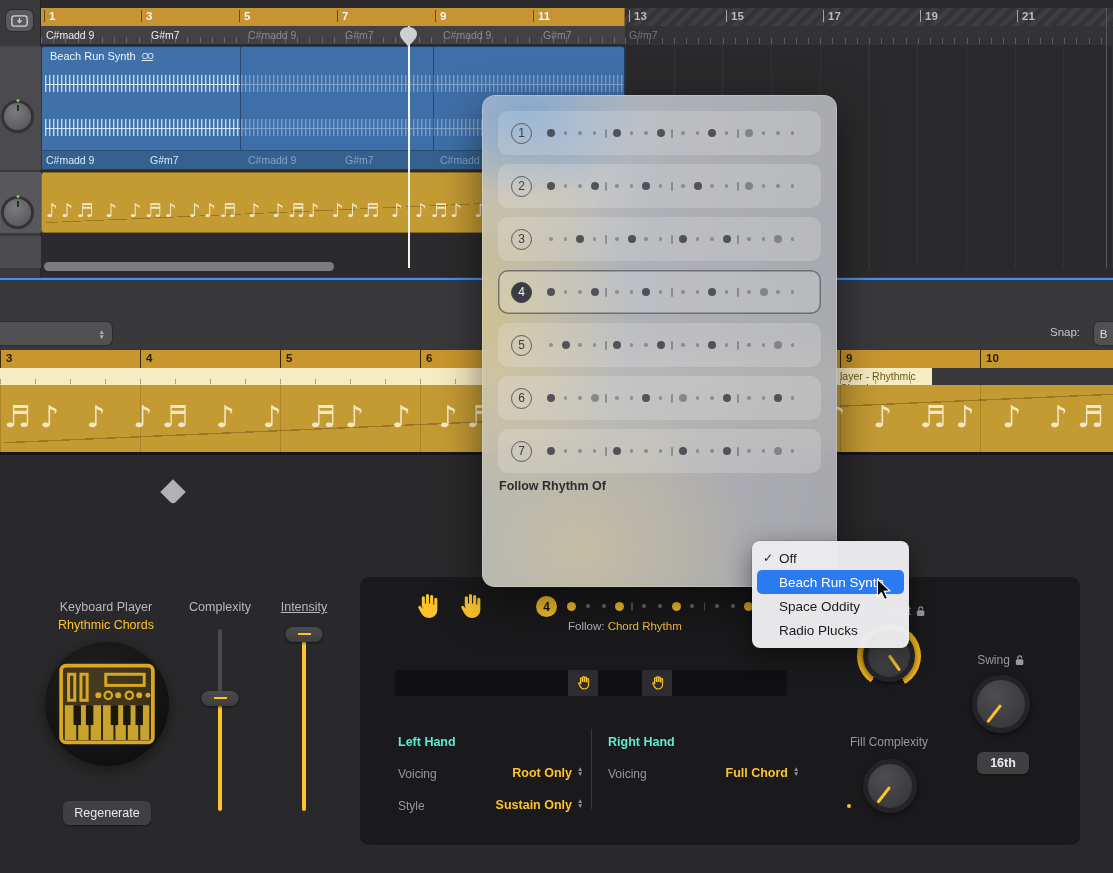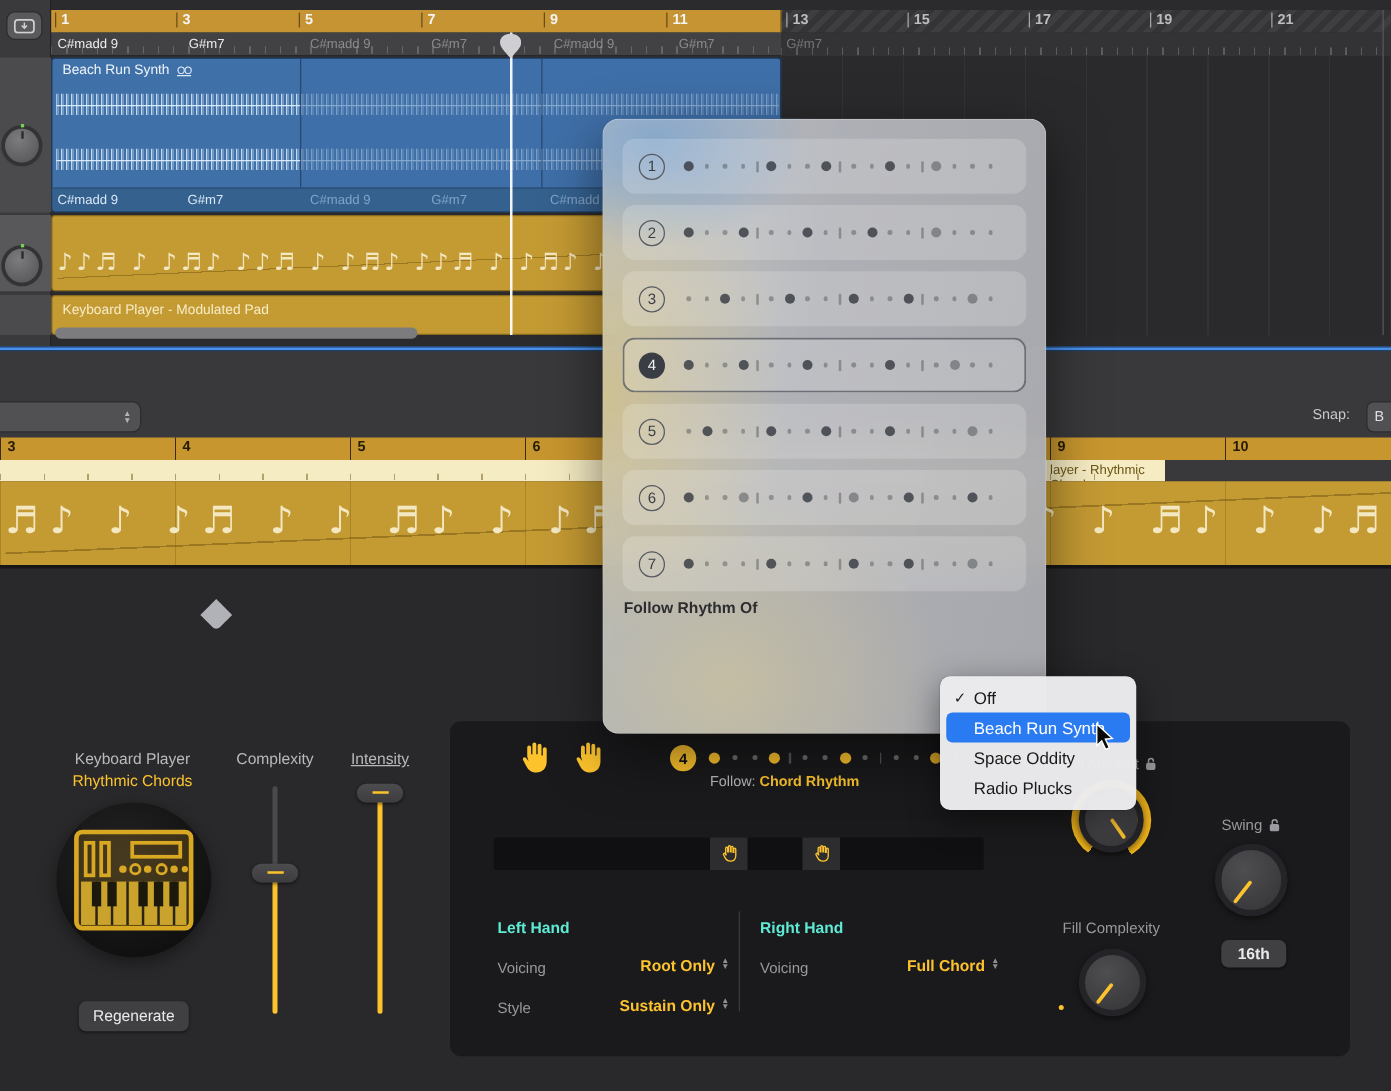--- a/index.html
+++ b/index.html
@@ -126,21 +126,21 @@
   .dotbox{width:9px;height:10px;display:flex;align-items:center;justify-content:center;flex:none;}
   .dot{border-radius:50%;}
   .dot.B{width:8px;height:8px;background:#3c4046;opacity:.85;}
   .dot.M{width:8px;height:8px;background:#4a4e54;opacity:.5;}
   .dot.s{width:3.5px;height:3.5px;background:#3c4046;opacity:.4;}
   .dot.Y{width:9px;height:9px;background:var(--yellow);}
   .dot.d{width:4px;height:4px;background:#6f6f72;}
   .dotsep{width:1.5px;height:9px;background:rgba(60,60,66,.4);border-radius:1px;flex:none;}
   .dots-row.yellowctx .dotsep{background:#55555a;}
   .follow-line{position:absolute;left:208px;top:43px;font-size:11.5px;color:#b9b9bc;}
-  .follow-line b{color:var(--yellow);font-weight:bold;margin-top:29px;}
+  .follow-line b{color:var(--yellow);font-weight:normal;margin-top:29px;}
 
   .kb-strip{position:absolute;left:35px;top:93px;width:392px;height:26px;background:#101012;border-radius:2px;}
   .kb-btn{position:absolute;top:0;width:30px;height:26px;background:#2d2d30;display:flex;align-items:center;justify-content:center;color:var(--yellow);}
 
   .ph-title{position:absolute;font-size:12.5px;font-weight:bold;color:#5eead4;}
   .ph-lab{position:absolute;font-size:12px;color:#98989c;}
   .ph-val{position:absolute;font-size:12.5px;font-weight:bold;color:var(--yellow);text-align:right;}
   .ph-chev{position:absolute;color:#8f8f92;}
   .vdiv{position:absolute;left:231px;top:152px;width:1px;height:80px;background:#39393b;}
 
@@ -257,23 +257,20 @@
           <span class="chord-lab dim" style="left: 206px;">C#madd 9</span>
           <span class="chord-lab dim" style="left: 303px;">G#m7</span>
           <span class="chord-lab dim" style="left: 398px;">C#madd</span>
         </div>
     </div>
 
     <div class="region-rc">
       <div class="noteglyphs">♪♪♬ ♪ ♪♬♪ ♪♪♬ ♪ ♪♬♪ ♪♪♬ ♪ ♪♬♪ ♪♪♬ ♪ ♪♬♪ ♪♪♬ ♪ ♪♬♪</div>
     </div>
 
-    <div class="region-mp">
-      <span>Keyboard Player - Modulated Pad</span>
-    </div>
 
     <div class="hscroll"></div>
 
     <div class="playhead"></div>
     <div class="playpin">
       <svg width="17" height="20" viewBox="0 0 17 20">
         <path d="M8.5 20C12.8 14 17 11.5 17 6.8 17 2.8 13.2 0 8.5 0S0 2.8 0 6.8C0 11.5 4.2 14 8.5 20z" fill="#cfcfd3"></path>
       </svg>
     </div>
   </div>

